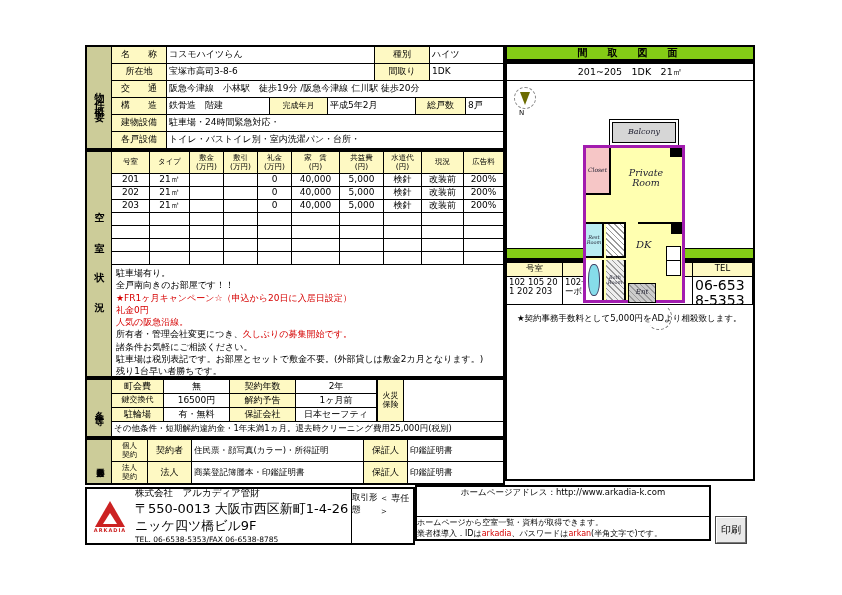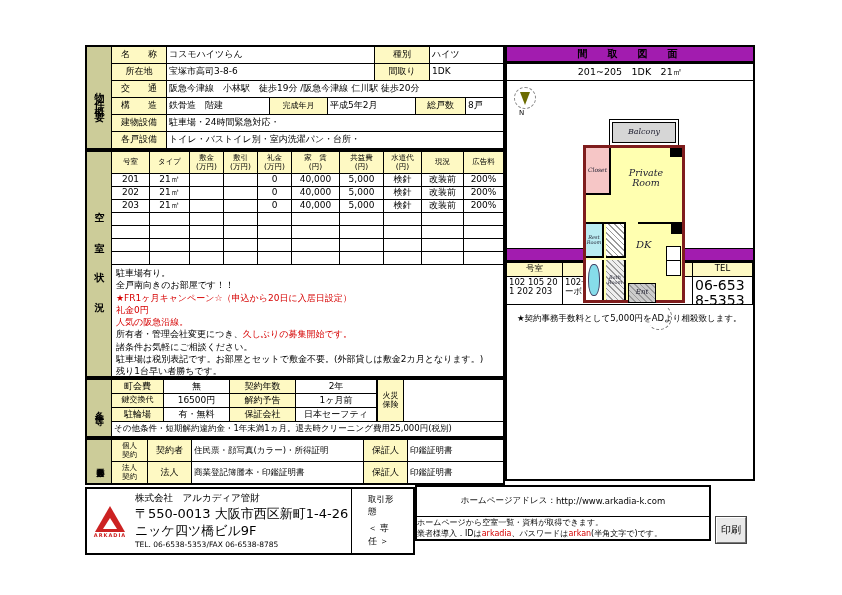--- a/index.html
+++ b/index.html
@@ -27,21 +27,21 @@
   .vhead .c{font-size:7.5px}
   .notes{flex:1;padding:2px 4px;line-height:12.3px;font-size:9px;overflow:hidden}
   
   .crow{display:grid;grid-template-columns:52px 66px 66px 1fr}
   .fire-rows .frow{display:grid;grid-template-columns:42px 1fr;border-bottom:1px solid #000;flex:1}
   .fire-rows .frow:last-child{border-bottom:none}
   
   .drow{grid-template-columns:36px 44px 172px 44px 1fr}
   
   .rcol{position:absolute;left:505px;top:45px;width:250px;height:436px;border:2px solid #000;display:flex;flex-direction:column;background:#fff}
-  .bar{background:#a21caf;border-bottom:3px solid #000000;display:flex;align-items:center;justify-content:center;font-weight:bold;font-size:10px;letter-spacing:5px}
+  .bar{background:#84cc16;border-bottom:5px solid #000000;display:flex;align-items:center;justify-content:center;font-weight:bold;font-size:10px;letter-spacing:5px}
   .krow{display:grid;grid-template-columns:56px 130px 1fr}
   .plan{flex:1;position:relative}
   .fp-label{font-family:"DejaVu Serif",serif;font-style:italic;color:#223;line-height:1.05}
   .hatch{background:repeating-linear-gradient(45deg,#9a9a9a 0 1px,transparent 1px 4px)}
   .pillar{position:absolute;background:#000}
   
   .hbox{position:absolute;left:415px;top:485px;width:296px;height:56px;border:2px solid #000;display:flex;flex-direction:column;background:#fff}
   .print{position:absolute;left:716px;top:517px;width:30px;height:26px;background:#e9e9e9;border:1px solid #777;border-top-color:#fff;border-left-color:#fff;outline:1px solid #444;display:flex;align-items:center;justify-content:center;font-size:10px;cursor:pointer}
 </style>
 </head>
@@ -262,33 +262,33 @@
       <div class="c g pre" style="font-size:7.5px">法人
 契約</div>
       <div class="c g">法人</div>
       <div class="c left" style="font-size:8.5px">商業登記簿謄本・印鑑証明書</div>
       <div class="c g">保証人</div>
       <div class="c left" style="font-size:8.5px">印鑑証明書</div>
     </div>
   </div>
 </div>
 
-<div class="abs" style="left:85px;top:487px;width:330px;height:68px;border:2px solid #000;display:flex;background:#fff">
+<div class="abs" style="left:85px;top:487px;width:330px;height:58px;border:2px solid #000;display:flex;background:#fff">
   <div style="width:46px;display:flex;flex-direction:column;align-items:center;justify-content:center;padding-top:2px">
     <div style="position:relative;width:0;height:0;border-left:15px solid transparent;border-right:15px solid transparent;border-bottom:26px solid #cc2222">
       <div style="position:absolute;left:-7px;top:12px;width:0;height:0;border-left:7px solid transparent;border-right:7px solid transparent;border-bottom:11px solid #fff"></div>
     </div>
     <div style="font-size:5px;color:#cc2222;font-weight:bold;letter-spacing:1px">ARKADIA</div>
   </div>
   <div style="flex:1;display:flex;flex-direction:column;justify-content:center;line-height:1.35;min-width:0;padding-left:2px">
     <div style="font-size:9.5px">株式会社　アルカディア管財</div>
     <div style="font-size:13px">〒550-0013 大阪市西区新町1-4-26　ニッケ四ツ橋ビル9F</div>
     <div style="font-size:7.5px">TEL. 06-6538-5353/FAX 06-6538-8785</div>
   </div>
-  <div style="width:62px;border-left:1px solid #000;display:flex;flex-direction:column;justify-content:space-around;padding:3px 16px">
+  <div style="width:62px;border-left:1px solid #000;display:flex;flex-direction:row;justify-content:space-around;padding:3px 0">
     <div style="font-size:8.5px">取引形態</div>
     <div style="font-size:9px">＜ 専任 ＞</div>
   </div>
 </div>
 
 <div class="rcol">
   <div class="bar" style="height:17px">間　取　図　面</div>
   <div style="height:17px;border-bottom:1px solid #000;display:flex;align-items:center;justify-content:center;font-size:9.5px">201~205　1DK　21㎡</div>
 
   <div class="plan">
@@ -297,21 +297,21 @@
       <div style="width:0;height:0;border-left:5px solid transparent;border-right:5px solid transparent;border-top:13px solid #6b6b00"></div>
     </div>
     <div class="abs" style="left:12px;top:28px;font-size:7px">N</div>
 
     <div class="abs" style="left:102px;top:38px;width:70px;height:27px;border:1px solid #000;background:#fff;padding:2px">
       <div style="width:100%;height:100%;background:#d6d6d6;border:1px solid #000;display:flex;align-items:center;justify-content:center">
         <span class="fp-label" style="font-size:8px">Balcony</span>
       </div>
     </div>
 
-    <div class="abs" style="left:76px;top:64px;width:102px;height:158px;border:3px solid #7f1d1d;background:#ffffb0">
+    <div class="abs" style="left:76px;top:64px;width:102px;height:158px;border:3px solid #a21caf;background:#ffffb0">
 
       <div class="abs" style="left:0;top:0;width:25px;height:47px;background:#f6c6c6;border-right:2px solid #000;border-bottom:2px solid #000;display:flex;align-items:center;justify-content:center;overflow:hidden">
         <span class="fp-label" style="font-size:6px">Closet</span>
       </div>
       <div class="pillar" style="right:0;top:0;width:12px;height:9px"></div>
 
       <div class="abs fp-label pre" style="left:26px;top:20px;width:68px;text-align:center;font-size:9.5px">Private
 Room</div>
 
       <div class="pillar" style="left:0;top:74px;width:40px;height:2px"></div>
@@ -356,21 +356,21 @@
   </div>
   <div class="krow" style="height:28px;border-bottom:1px solid #000">
     <div class="c left" style="font-size:8.5px;align-items:flex-start;padding-top:1px;word-break:break-all;display:block">102 105 201 202 203</div>
     <div class="c left" style="font-size:8.5px;align-items:flex-start;padding-top:1px;display:block">102号室ガスメーター付近にキーボックス　9000</div>
     <div class="c left" style="font-size:14px;align-items:flex-start;padding-top:1px;word-break:break-all;display:block">06-6538-5353</div>
   </div>
   <div style="flex:1;padding:8px 6px 0 10px;font-size:8.5px">★契約事務手数料として5,000円をADより相殺致します。</div>
 </div>
 
 <div class="hbox">
-  <div style="height:33px;border-bottom:1px solid #000;display:flex;align-items:center;justify-content:center;font-size:8.5px">
+  <div style="height:33px;border-bottom:1px solid #000;display:flex;align-items:flex-start;justify-content:center;font-size:8.5px">
     <span>ホームページアドレス：</span>
       <span class="bold">http://www.arkadia-k.com</span>
   </div>
   <div style="flex:1;display:flex;flex-direction:column;justify-content:center;font-size:8px;line-height:1.4">
     <div>ホームページから空室一覧・資料が取得できます。</div>
     <div>
       <span>業者様導入．IDは</span><span class="red bold">arkadia</span><span>、パスワードは</span><span class="red bold">arkan</span><span>(半角文字で)です。</span>
     </div>
   </div>
 </div>

